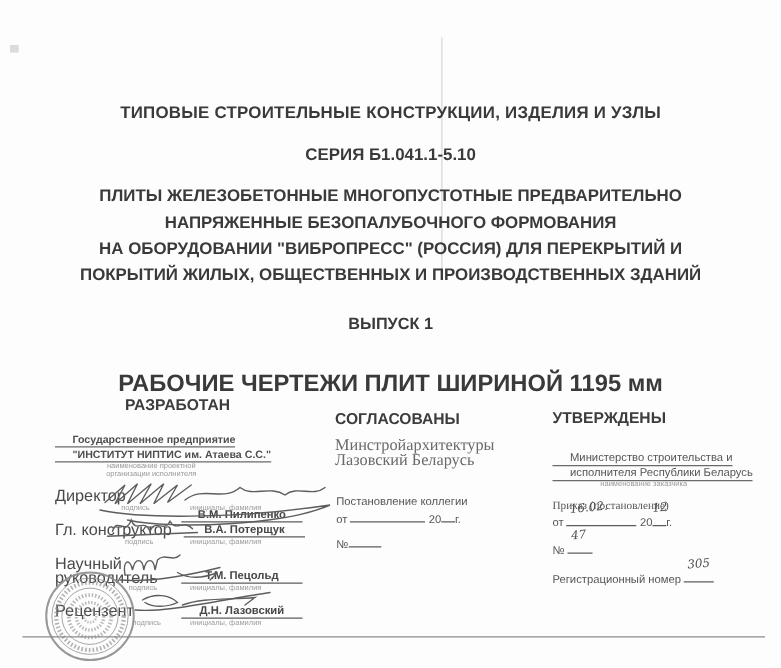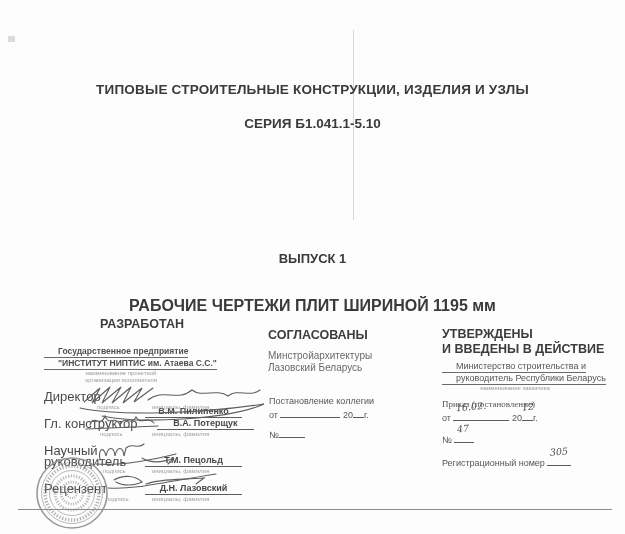--- a/index.html
+++ b/index.html
@@ -3,30 +3,30 @@
 <meta charset="utf-8">
 <style>
   html,body{margin:0;padding:0;background:#fdfdfd;}
   .page{position:relative;width:625px;height:534px;background:#fdfdfd;
         font-family:"Liberation Sans",sans-serif;color:#3f3f3f;overflow:hidden;}
   .center{position:absolute;left:0;width:100%;text-align:center;font-weight:bold;color:#3a3a3a;}
   .title{top:82px;font-size:13.5px;letter-spacing:.2px;}
   .series{top:116px;font-size:13.5px;}
   .heading{top:146px;font-size:13.5px;line-height:21px;}
   .issue{top:251px;font-size:13px;}
-  .subtitle{top:297px;font-size:16px;}
+  .subtitle{top:297px;font-size:19px;}
   .col-h{position:absolute;font-weight:bold;font-size:12.5px;color:#3c3c3c;}
   .org{position:absolute;font-size:8.5px;font-weight:bold;color:#4f4f4f;line-height:11px;}
   .org .u{border-bottom:1px solid #6a6a6a;display:inline-block;padding-bottom:0px;padding-left:14px;}
   .note{position:absolute;font-size:6px;color:#9a9a9a;line-height:7px;text-align:center;}
   .rolelbl{position:absolute;font-size:13px;color:#4a4a4a;line-height:10.5px;}
   .signame{position:absolute;width:97px;text-align:center;font-size:9px;font-weight:bold;color:#474747;
            border-bottom:1px solid #5c5c5c;padding-bottom:1px;}
   .cap{position:absolute;font-size:6px;color:#9e9e9e;white-space:nowrap;}
-  .mid{position:absolute;font-size:10px;color:#6a6a6a;line-height:12px;}
+  .mid{position:absolute;font-size:13px;color:#6a6a6a;line-height:12px;font-family:Liberation Serif, serif;}
   .formtxt{position:absolute;font-size:9px;color:#565656;line-height:12px;white-space:nowrap;}
   .blank{position:relative;display:inline-block;border-bottom:1px solid #5c5c5c;height:9px;vertical-align:baseline;}
   .hand{position:absolute;left:3px;top:-10px;font-family:"DejaVu Serif",serif;font-style:italic;
         font-size:9.5px;color:#4f4f4f;transform:rotate(-5deg);white-space:nowrap;}
   .sig{position:absolute;pointer-events:none;}
   .sig path{stroke:#5d5d5d;stroke-width:1.1;fill:none;stroke-linecap:round;}
   .stamp{position:absolute;}
   .rule{position:absolute;background:#8c8c8c;height:1px;}
   .fold{position:absolute;width:1px;background:#c4c4c4;opacity:.65;}
   .artifact{position:absolute;background:#b9b9b9;opacity:.5;}
@@ -34,40 +34,46 @@
 </head>
 <body>
 
 <div class="page">
 
   <div class="artifact" style="left:8px;top:36px;width:7px;height:6px;"></div>
   <div class="fold" style="left:353px;top:30px;height:190px;"></div>
 
   <div class="center title">ТИПОВЫЕ СТРОИТЕЛЬНЫЕ КОНСТРУКЦИИ, ИЗДЕЛИЯ И УЗЛЫ</div>
   <div class="center series">СЕРИЯ Б1.041.1-5.10</div>
+  <div class="center heading">
+    <div>ПЛИТЫ ЖЕЛЕЗОБЕТОННЫЕ МНОГОПУСТОТНЫЕ ПРЕДВАРИТЕЛЬНО</div>
+    <div>НАПРЯЖЕННЫЕ БЕЗОПАЛУБОЧНОГО ФОРМОВАНИЯ</div>
+    <div>НА ОБОРУДОВАНИИ "ВИБРОПРЕСС" (РОССИЯ) ДЛЯ ПЕРЕКРЫТИЙ И</div>
+    <div>ПОКРЫТИЙ ЖИЛЫХ, ОБЩЕСТВЕННЫХ И ПРОИЗВОДСТВЕННЫХ ЗДАНИЙ</div>
+  </div>
   <div class="center issue">ВЫПУСК 1</div>
   <div class="center subtitle">РАБОЧИЕ ЧЕРТЕЖИ ПЛИТ ШИРИНОЙ 1195 мм</div>
 
   <div class="col-h" style="left:52px;top:317px;padding-left:48px;">РАЗРАБОТАН</div>
   <div class="org" style="left:44px;top:346px;">
     <span class="u">Государственное предприятие</span><br>
     <span class="u">"ИНСТИТУТ НИПТИС им. Атаева С.С."</span>
   </div>
   <div class="note" style="left:56px;top:370px;width:130px;">
     <div>наименование проектной</div>
     <div>организации исполнителя</div>
   </div>
 
   <div class="rolelbl" style="left:44px;top:392px;">Директор</div>
   <div class="signame" style="left:145px;top:406px;">В.М. Пилипенко</div>
   <div class="cap" style="left:97px;top:404px;">подпись</div>
   <div class="cap" style="left:152px;top:404px;">инициалы, фамилия</div>
 
   <div class="rolelbl" style="left:44px;top:419px;">Гл. конструктор</div>
-  <div class="signame" style="left:157px;top:418px;">В.А. Потерщук</div>
+  <div class="signame" style="left:147px;top:418px;">В.А. Потерщук</div>
   <div class="cap" style="left:100px;top:431px;">подпись</div>
   <div class="cap" style="left:152px;top:431px;">инициалы, фамилия</div>
 
   <div class="rolelbl" style="left:44px;top:446px;width:62px;">Научный руководитель</div>
   <div class="signame" style="left:145px;top:455px;">Т.М. Пецольд</div>
   <div class="cap" style="left:103px;top:468px;">подпись</div>
   <div class="cap" style="left:152px;top:468px;">инициалы, фамилия</div>
 
   <div class="rolelbl" style="left:44px;top:484px;">Рецензент</div>
   <div class="signame" style="left:145px;top:483px;">Д.Н. Лазовский</div>
@@ -116,25 +122,24 @@
     <span>от</span>
     <span class="blank" style="width:60px;"></span>
     <span>20</span><span class="blank" style="width:11px;"></span><span>г.</span>
   </div>
   <div class="formtxt" style="left:269px;top:428px;">
     <span>№</span><span class="blank" style="width:26px;"></span>
   </div>
 
   <div class="col-h" style="left:442px;top:327px;line-height:15px;">
     <div>УТВЕРЖДЕНЫ</div>
-    <div>И ВВЕДЕНЫ В ДЕЙСТВИЕ</div>
   </div>
   <div class="org" style="left:442px;top:361px;font-weight:normal;font-size:9px;color:#555;">
     <span class="u">Министерство строительства и</span><br>
-    <span class="u">руководитель Республики Беларусь</span>
+    <span class="u">исполнителя Республики Беларусь</span>
   </div>
   <div class="note" style="left:460px;top:385px;width:110px;">наименование заказчика</div>
   <div class="formtxt" style="left:442px;top:398px;font-family:Liberation Serif, serif;">Приказ (постановление)</div>
   <div class="formtxt" style="left:442px;top:411px;">
     <span>от</span>
     <span class="blank" style="width:56px;"><i class="hand">16.02.</i></span>
     <span>20</span><span class="blank" style="width:11px;"><i class="hand" style="left:0;">12</i></span><span>г.</span>
   </div>
   <div class="formtxt" style="left:442px;top:433px;">
     <span>№</span>

